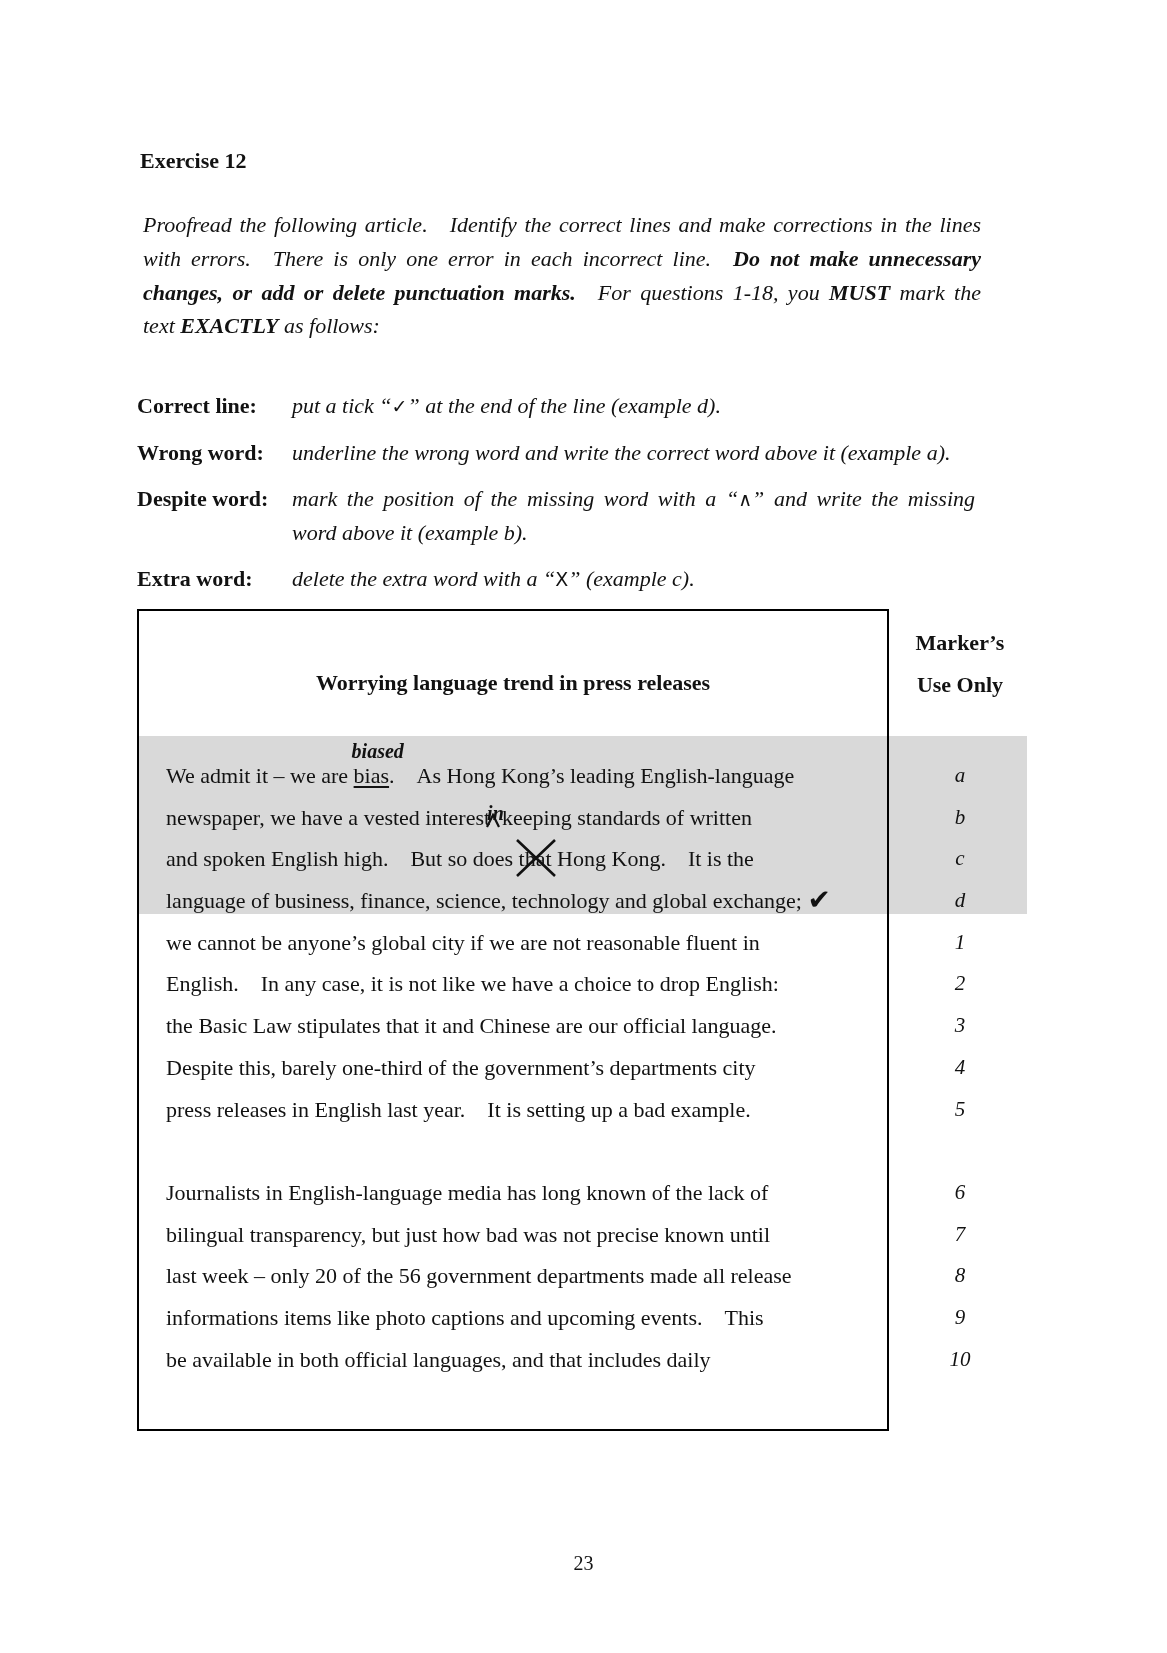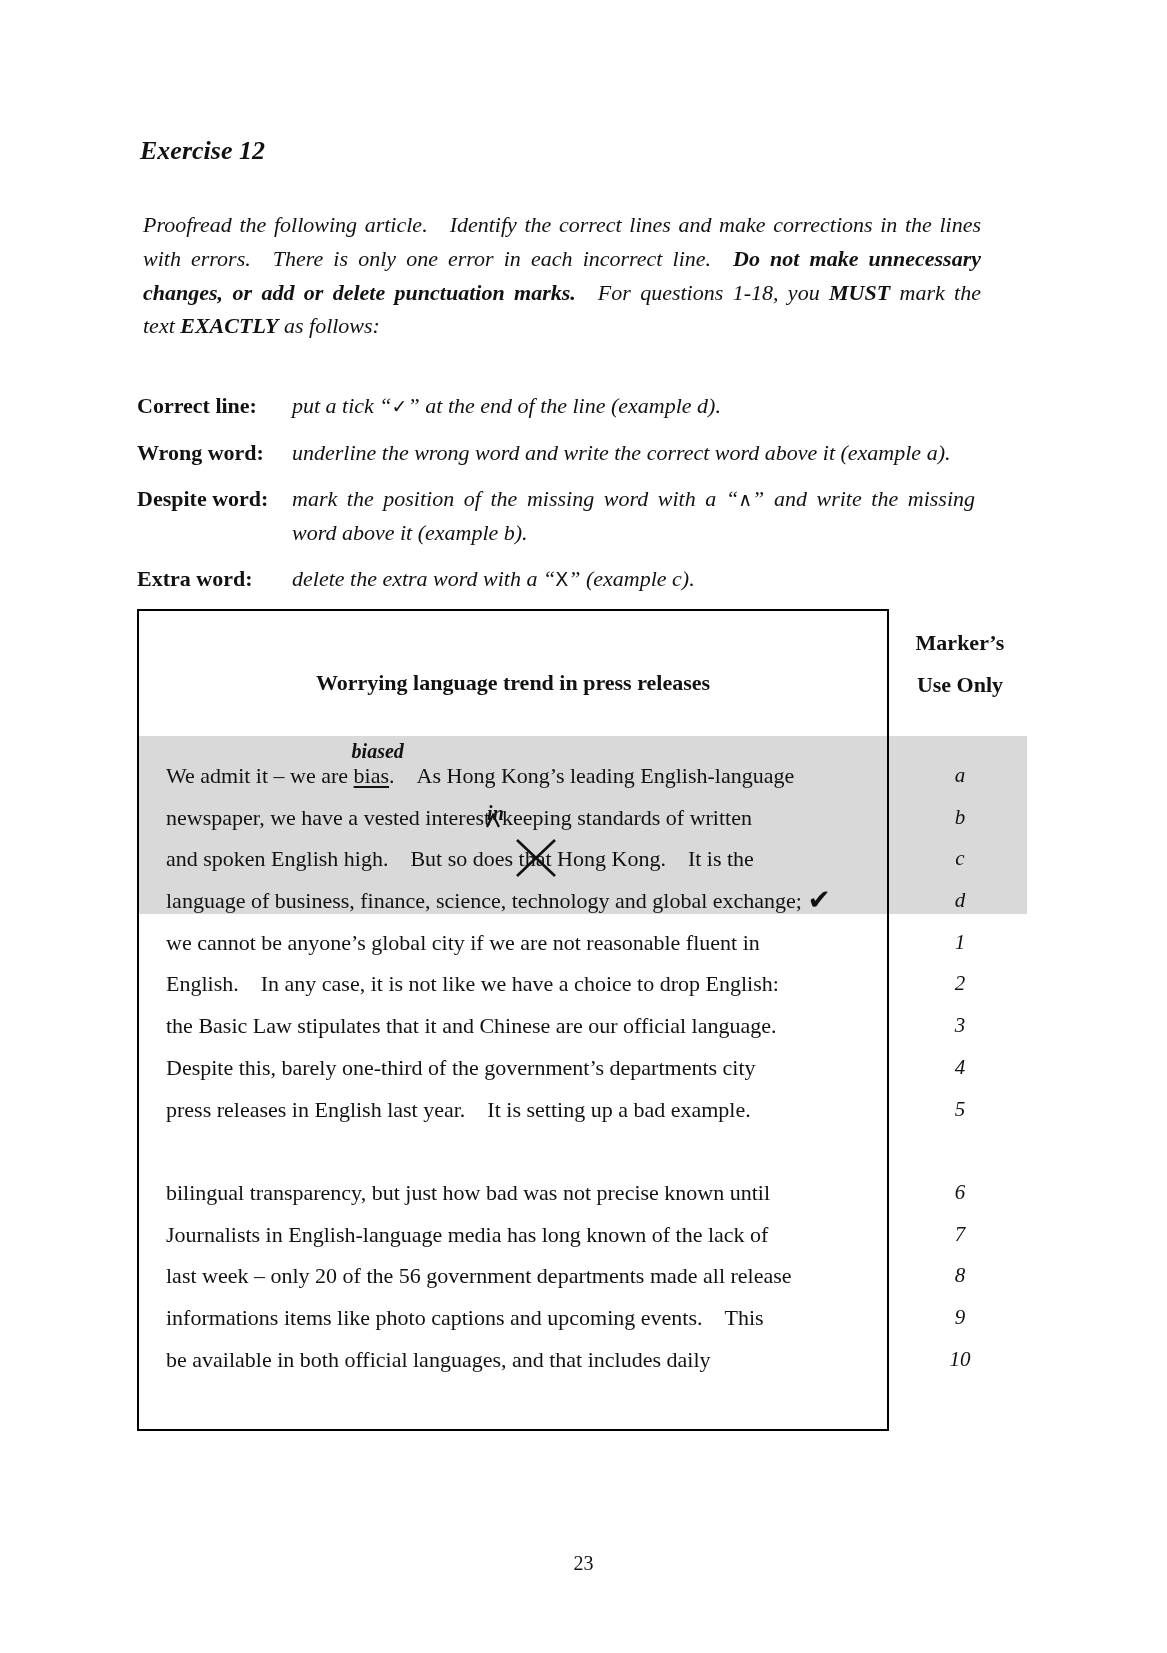--- a/index.html
+++ b/index.html
@@ -5,21 +5,21 @@
   html,body { margin:0; padding:0; background:#ffffff; }
   .page {
     position:relative; width:1167px; height:1653px; background:#ffffff;
     font-family:"Liberation Serif","DejaVu Serif",serif; color:#121212;
     overflow:hidden;
   }
   .b { font-weight:bold; }
   .sym { font-style:normal; font-family:"DejaVu Sans","Liberation Sans",sans-serif; font-size:19px; }
 
   
-  .ex-title { position:absolute; left:140px; top:136px; font-size:26px; font-weight:bold; font-style:italic; }
+  .ex-title { position:absolute; left:140px; top:148px; font-size:22px; font-weight:bold; }
 
   
   .intro { position:absolute; left:143px; top:208px; width:838px; font-size:22px; font-style:italic; }
   .iline { line-height:33.8px; }
   .jfull { text-align:justify; text-align-last:justify; }
 
   
   .mkey { position:absolute; left:137px; top:377px; width:838px; font-size:22px; }
   .krow { display:flex;margin-top:12px; }
   .klabel { width:155px; flex:none; font-weight:bold; line-height:33.8px; }
@@ -116,22 +116,22 @@
       <div class="aline"><span>and spoken English high.  But so does </span><span class="del">that<svg class="xmark" viewBox="0 0 44 40" preserveAspectRatio="none">
             <path d="M3 2 L41 38 M3 38 L41 2" stroke="#111" stroke-width="2.6" fill="none"></path>
           </svg></span><span> Hong Kong.  It is the</span></div>
       <div class="aline"><span>language of business, finance, science, technology and global exchange; </span><span class="tick">✔</span></div>
       <div class="aline"><span>we cannot be anyone’s global city if we are not reasonable fluent in</span></div>
       <div class="aline"><span>English.  In any case, it is not like we have a choice to drop English:</span></div>
       <div class="aline"><span>the Basic Law stipulates that it and Chinese are our official language.</span></div>
       <div class="aline"><span>Despite this, barely one-third of the government’s departments city</span></div>
       <div class="aline"><span>press releases in English last year.  It is setting up a bad example.</span></div>
       <div class="aline"></div>
+      <div class="aline"><span>Journalists in English-language media has long known of the lack of</span></div>
       <div class="aline"><span>bilingual transparency, but just how bad was not precise known until</span></div>
-      <div class="aline"><span>Journalists in English-language media has long known of the lack of</span></div>
       <div class="aline"><span>last week – only 20 of the 56 government departments made all release</span></div>
       <div class="aline"><span>informations items like photo captions and upcoming events.  This</span></div>
       <div class="aline"><span>be available in both official languages, and that includes daily</span></div>
     </div>
 
   <div class="marker-col">
       <div class="mline">a</div>
       <div class="mline">b</div>
       <div class="mline">c</div>
       <div class="mline">d</div>

